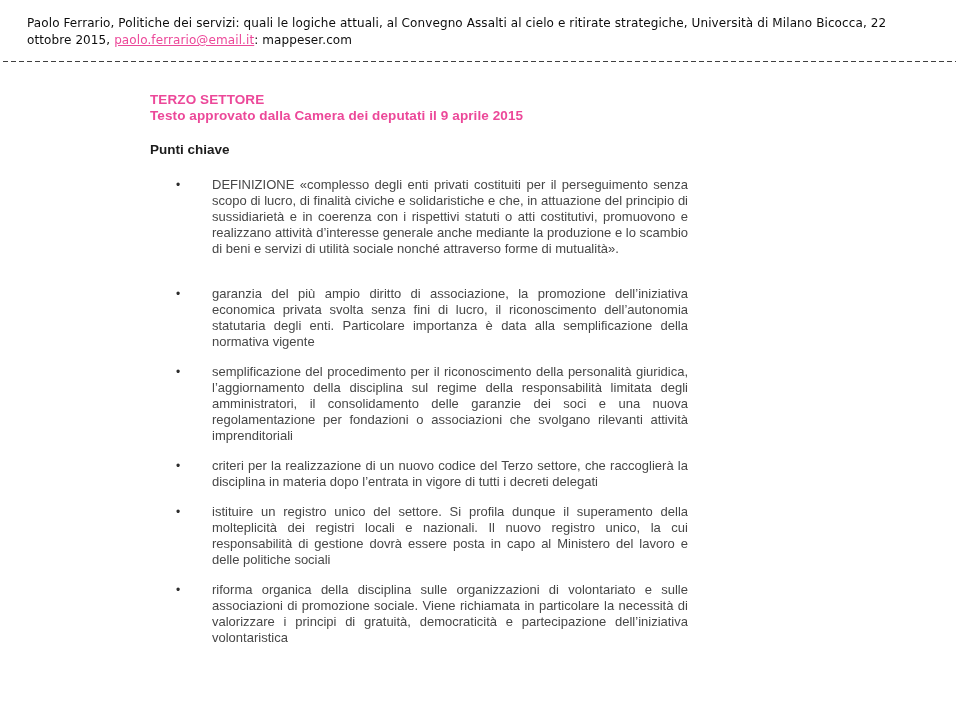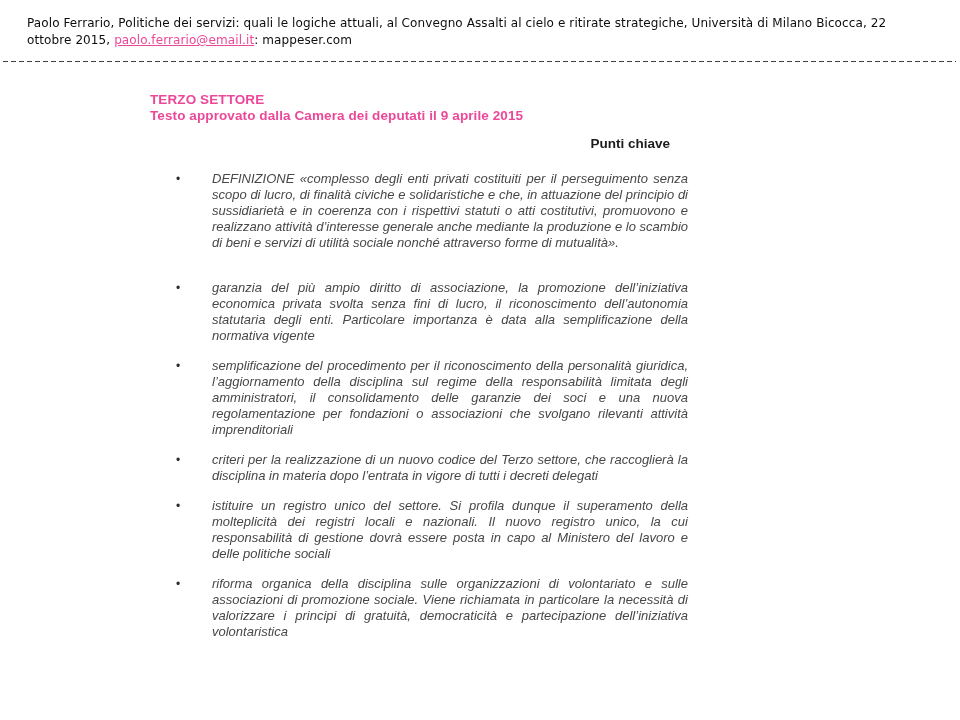--- a/index.html
+++ b/index.html
@@ -46,23 +46,23 @@
     width: 545px;
   }
   .slide-title {
     font-size: 13.5px;
     font-weight: bold;
     line-height: 16px;
     color: #ec4899;
     letter-spacing: 0.1px;
   }
   .slide-subtitle {
-    margin-top: 12px;
+    margin-top: 18px;
     width: 520px;
-    text-align: right;
+    text-align: left;
     font-size: 13.5px;
     font-weight: bold;
     line-height: 16px;
     color: #1c1c1c;
   }
   .bullet-list {
     margin-top: 19px;
     list-style: none;
   }
   .bullet-item {
@@ -76,21 +76,20 @@
   .bullet-marker {
     flex: none;
     width: 62px;
     padding-left: 26px;
     font-size: 12px;
     color: #2c2c2c;
   }
   .bullet-text {
     width: 476px;
     text-align: justify;
-    font-style: italic;
   }
 </style>
 </head>
 <body>
 
 <div class="page-header">
   <span>Paolo Ferrario, Politiche dei servizi: quali le logiche attuali, al Convegno Assalti al cielo e ritirate strategiche, Università di Milano Bicocca, 22 ottobre 2015, </span><a class="email-link">paolo.ferrario@email.it</a><span>: mappeser.com</span>
 </div>
 
 <div class="separator"></div>

